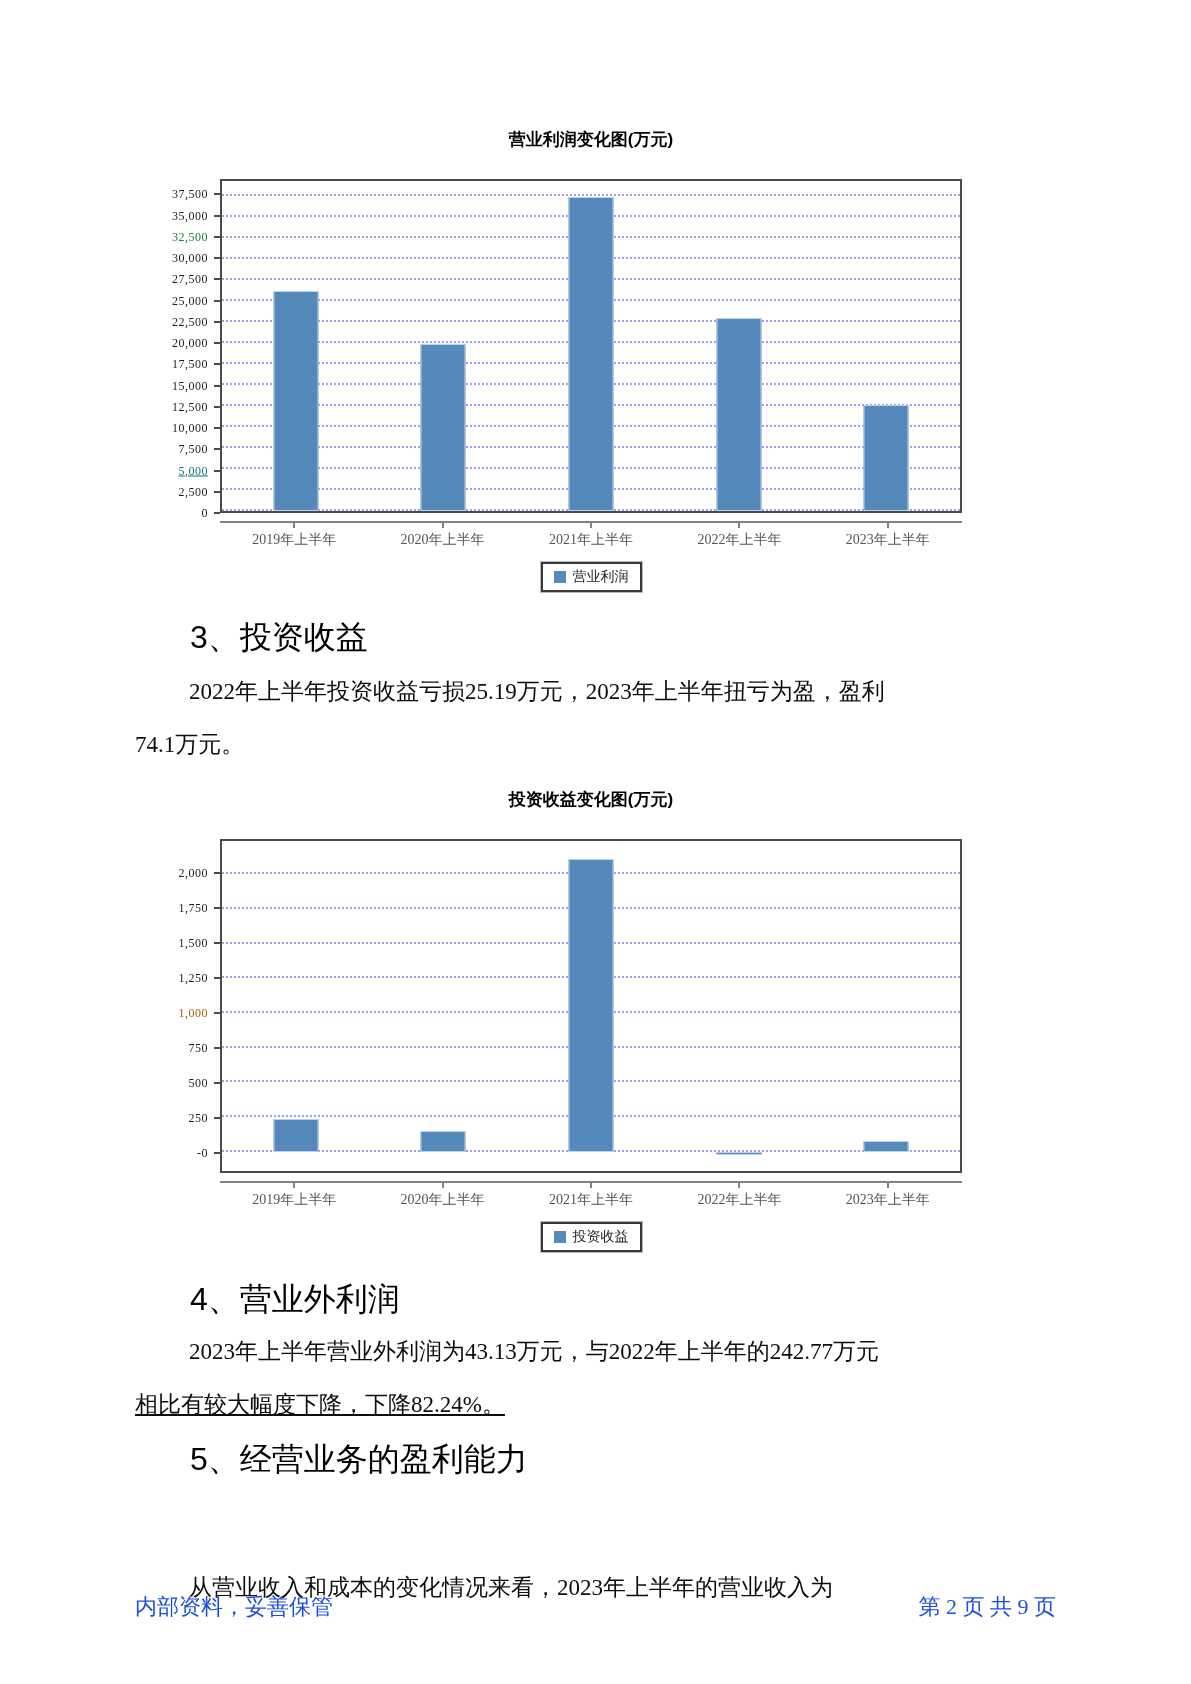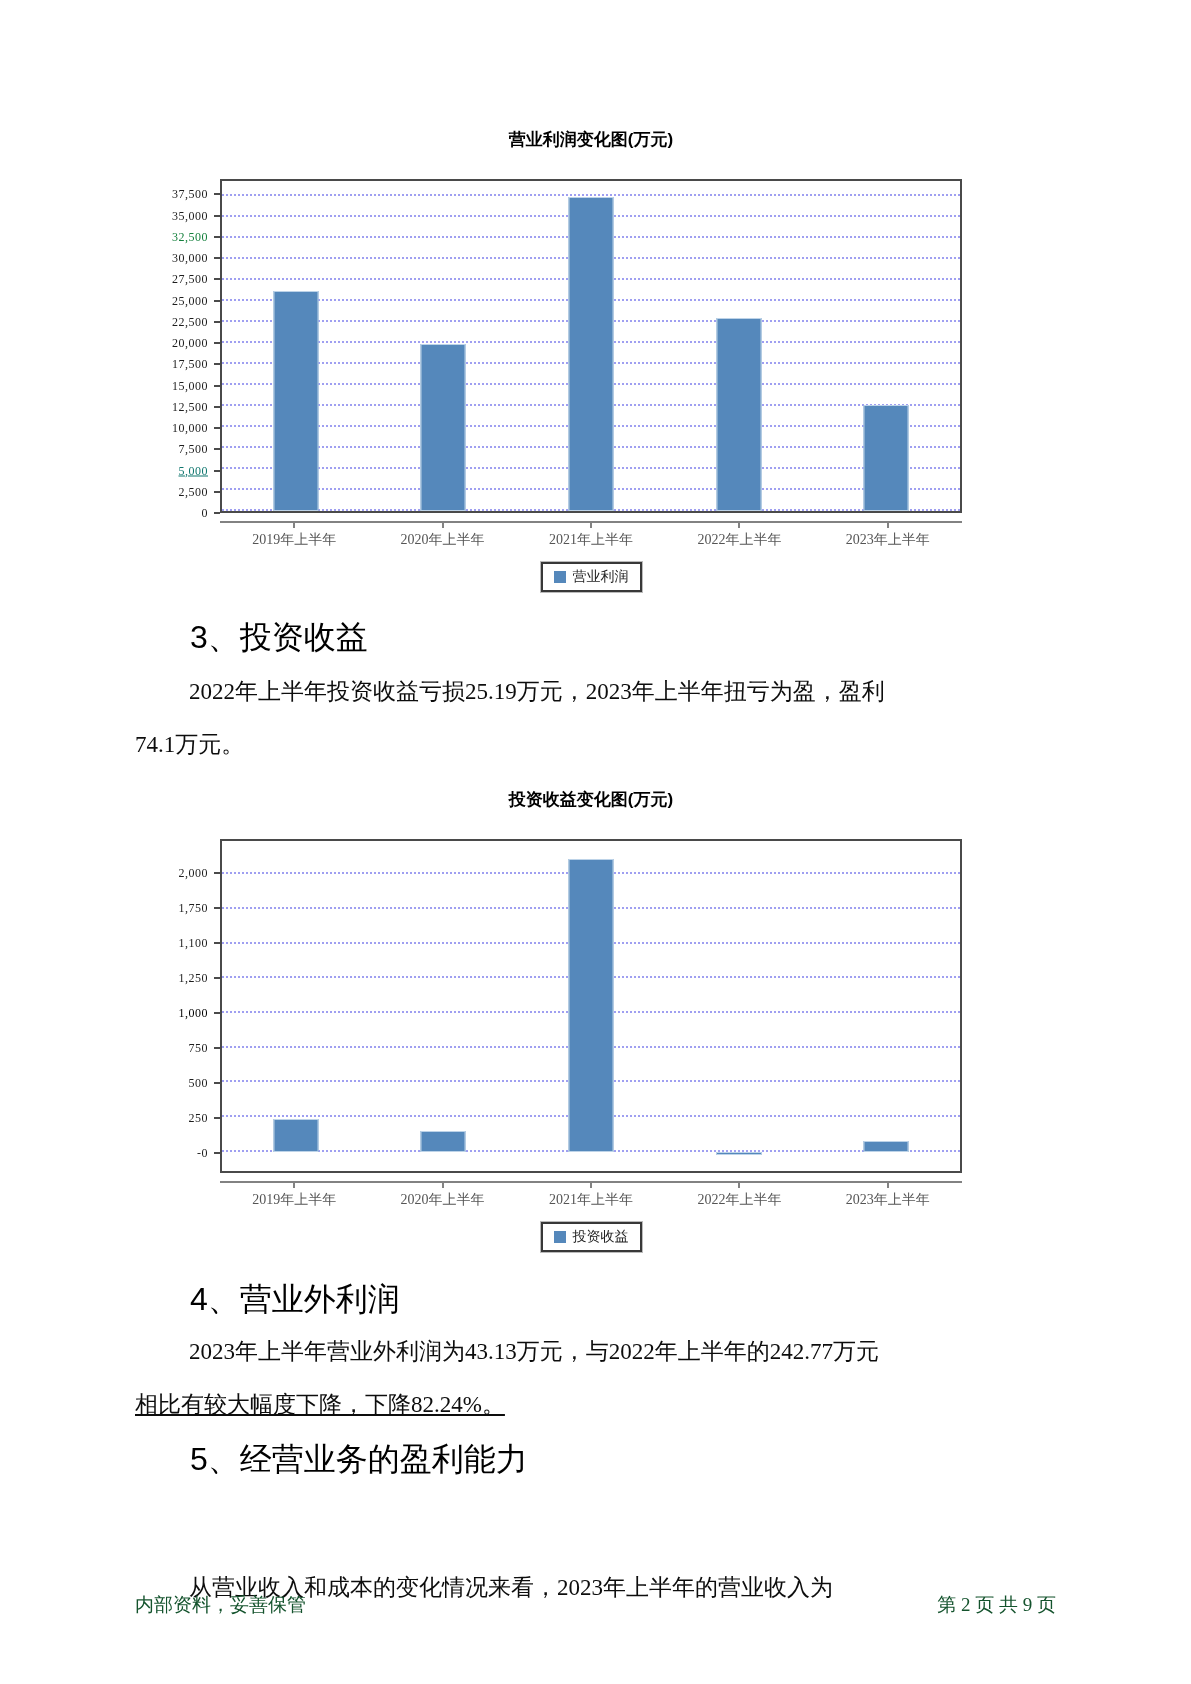--- a/index.html
+++ b/index.html
@@ -41,21 +41,21 @@
   .legend-label{font-size:14px;color:#222;}
   
   .hd{
     position:absolute;left:190px;margin:0;
     font-family:"Liberation Sans",sans-serif;font-weight:normal;font-size:32px;color:#000;
   }
   .line{position:absolute;left:135px;width:921px;margin:0;font-size:23px;color:#0d0d0d;white-space:nowrap;}
   .indent{padding-left:54px;}
   .footer{
     position:absolute;left:135px;right:135px;top:1592px;
-    display:flex;justify-content:space-between;font-size:19px;color:#14532d;
+    display:flex;justify-content:space-between;font-size:22px;color:#1d4ed8;
   }
 </style>
 </head>
 <body>
 
 <div class="page">
 
   <section class="chart" style="top:128px;" id="chart-0">
       <div class="chart-title">营业利润变化图(万元)</div>
       <div class="plot-row">
@@ -168,25 +168,25 @@
       <div class="plot-row">
         <div class="yaxis">
           <div class="ylab" style="bottom: 5.88235%; color: rgb(29, 29, 29);">-0</div>
           <div class="ytickmark" style="bottom: 5.88235%; border-top-color: rgb(74, 74, 74);"></div>
           <div class="ylab" style="bottom: 16.3866%; color: rgb(29, 29, 29);">250</div>
           <div class="ytickmark" style="bottom: 16.3866%; border-top-color: rgb(74, 74, 74);"></div>
           <div class="ylab" style="bottom: 26.8908%; color: rgb(29, 29, 29);">500</div>
           <div class="ytickmark" style="bottom: 26.8908%; border-top-color: rgb(74, 74, 74);"></div>
           <div class="ylab" style="bottom: 37.395%; color: rgb(29, 29, 29);">750</div>
           <div class="ytickmark" style="bottom: 37.395%; border-top-color: rgb(74, 74, 74);"></div>
-          <div class="ylab" style="bottom: 47.8992%; color: #000000;">1,000</div>
+          <div class="ylab" style="bottom: 47.8992%; color: #a16207;">1,000</div>
           <div class="ytickmark" style="bottom: 47.8992%; border-top-color: rgb(74, 74, 74);"></div>
           <div class="ylab" style="bottom: 58.4034%; color: rgb(29, 29, 29);">1,250</div>
           <div class="ytickmark" style="bottom: 58.4034%; border-top-color: rgb(74, 74, 74);"></div>
-          <div class="ylab" style="bottom: 68.9076%; color: rgb(29, 29, 29);">1,100</div>
+          <div class="ylab" style="bottom: 68.9076%; color: rgb(29, 29, 29);">1,500</div>
           <div class="ytickmark" style="bottom: 68.9076%; border-top-color: rgb(74, 74, 74);"></div>
           <div class="ylab" style="bottom: 79.4118%; color: rgb(29, 29, 29);">1,750</div>
           <div class="ytickmark" style="bottom: 79.4118%; border-top-color: rgb(74, 74, 74);"></div>
           <div class="ylab" style="bottom: 89.916%; color: rgb(29, 29, 29);">2,000</div>
           <div class="ytickmark" style="bottom: 89.916%; border-top-color: rgb(74, 74, 74);"></div>
         </div>
         <div class="plot" style="border-color: rgb(74, 74, 74);">
           <div class="gridline" style="bottom: 5.88235%; border-top-color: rgb(143, 143, 239);"></div>
           <div class="gridline" style="bottom: 16.3866%; border-top-color: rgb(143, 143, 239);"></div>
           <div class="gridline" style="bottom: 26.8908%; border-top-color: rgb(143, 143, 239);"></div>

